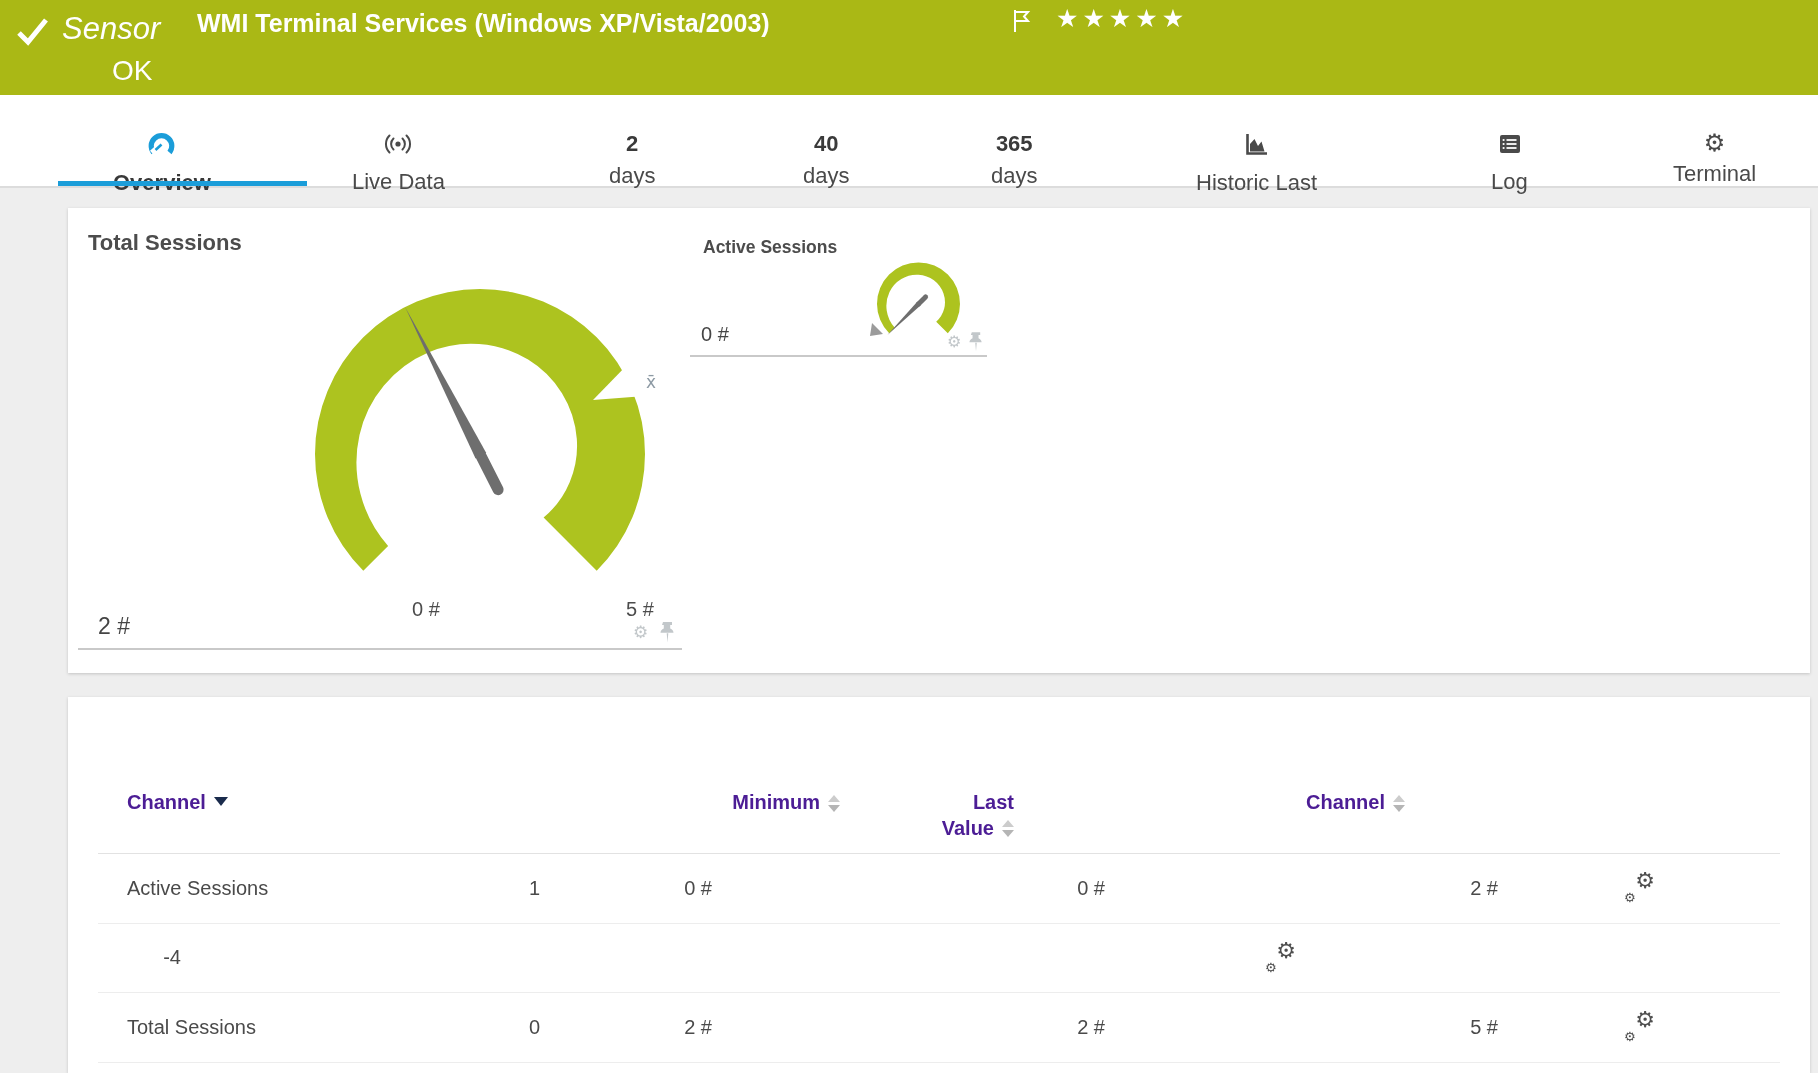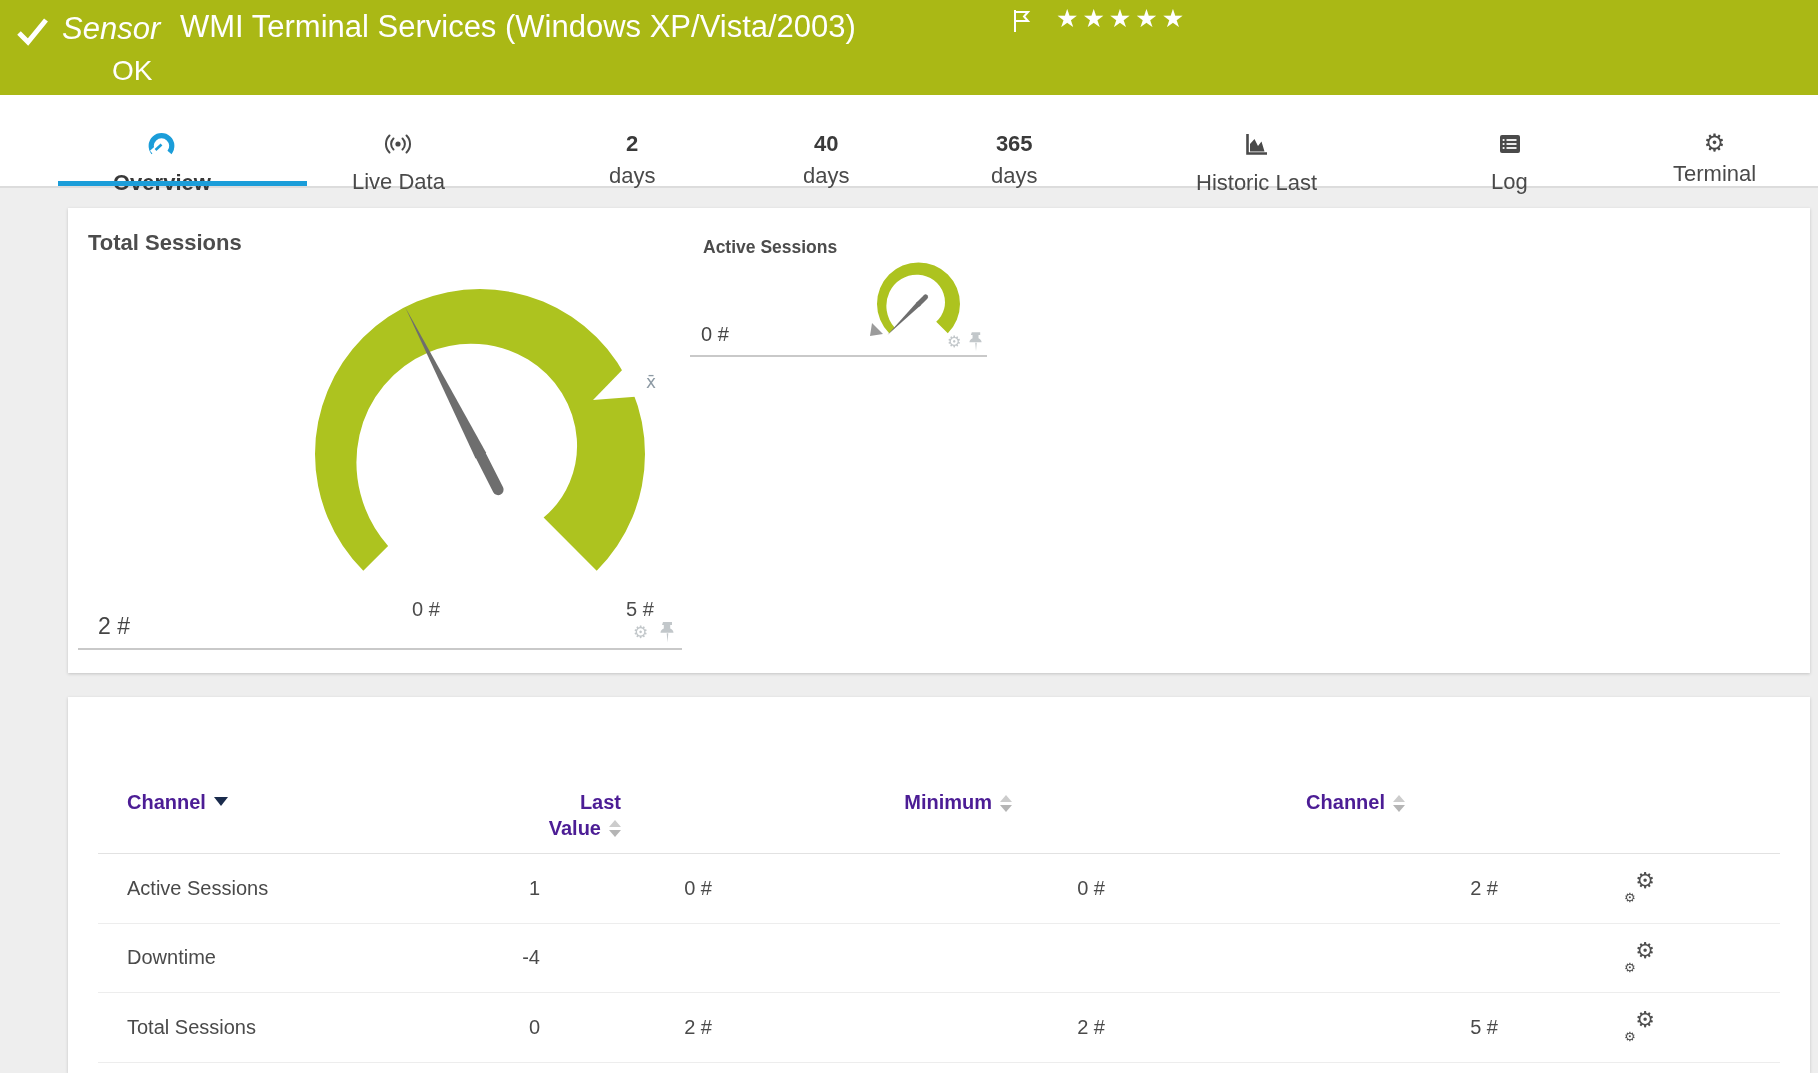--- a/index.html
+++ b/index.html
@@ -8,21 +8,21 @@
     background:#eeeeee;
     font-family:"Liberation Sans",sans-serif;
     -webkit-font-smoothing:antialiased;
   }
   .icon-font{font-family:"DejaVu Sans",sans-serif;}
 
   
   #sensor-header{position:absolute;left:0;top:0;width:1818px;height:95px;background:#aab815;color:#fff;}
   #hdr-check{position:absolute;left:16px;top:16px;}
   #hdr-kind{position:absolute;left:62px;top:11px;font-size:31px;font-style:italic;font-weight:400;}
-  #hdr-title{position:absolute;left:180px;top:9px;font-size:31px;font-weight:normal;white-space:nowrap;}
+  #hdr-title{position:absolute;left:197px;top:9px;font-size:25px;font-weight:bold;white-space:nowrap;}
   #hdr-flag{position:absolute;left:1012px;top:9px;}
   #hdr-stars{position:absolute;left:1056px;top:4px;font-size:25px;letter-spacing:4px;cursor:pointer;}
   #hdr-status{position:absolute;left:112px;top:55px;font-size:28px;font-weight:400;}
 
   
   #tabbar{position:absolute;left:0;top:95px;width:1818px;height:91px;background:#ffffff;border-bottom:2px solid #dcdcdc;}
   .tab{position:absolute;top:36px;height:50px;display:flex;align-items:center;gap:6px;font-size:22px;color:#4a4a4a;cursor:pointer;white-space:nowrap;flex-direction:column;}
   .tab .t-num{font-weight:bold;color:#3a3a3a;}
   .tab.active .t-label{font-weight:bold;color:#383838;}
   #tab-overview{left:113px;}
@@ -229,39 +229,39 @@
 <div class="card" id="card-table">
   <div id="chan-table">
 
     <div class="trow thead">
       <div class="cell c-channel">
         <span class="hwrap">
             <span>Channel</span>
           <span class="tri-down"></span>
           </span>
       </div>
+      <div class="cell c-min">
+        <span class="hwrap pad">
+            <span>Minimum</span>
+          <span class="sort">
+              <i class="up"></i>
+              <i class="dn"></i>
+            </span>
+          </span>
+      </div>
       <div class="cell c-last" style="padding-right:8px;">
         <div><span>Last</span></div>
         <div><span class="hwrap">
               <span>Value</span>
           <span class="sort" style="margin-top:5px;">
                 <i class="up"></i>
                 <i class="dn"></i>
               </span>
             </span></div>
       </div>
-      <div class="cell c-min">
-        <span class="hwrap pad">
-            <span>Minimum</span>
-          <span class="sort">
-              <i class="up"></i>
-              <i class="dn"></i>
-            </span>
-          </span>
-      </div>
       <div class="cell c-max">
         <span class="hwrap pad">
             <span>Channel</span>
           <span class="sort">
               <i class="up"></i>
               <i class="dn"></i>
             </span>
           </span>
       </div>
       <div class="cell c-act"></div>
@@ -275,21 +275,20 @@
       <div class="cell c-max">2 #</div>
       <div class="cell c-act">
           <span class="row-gear icon-font">
             <span class="g1">⚙</span>
             <span class="g2">⚙</span>
           </span>
         </div>
     </div>
 
     <div class="trow tbody">
-      <div class="cell c-channel">Downtime</div>
       <div class="cell c-id">-4</div>
       <div class="cell c-last"></div>
       <div class="cell c-min"></div>
       <div class="cell c-max"></div>
       <div class="cell c-act">
           <span class="row-gear icon-font">
             <span class="g1">⚙</span>
             <span class="g2">⚙</span>
           </span>
         </div>

